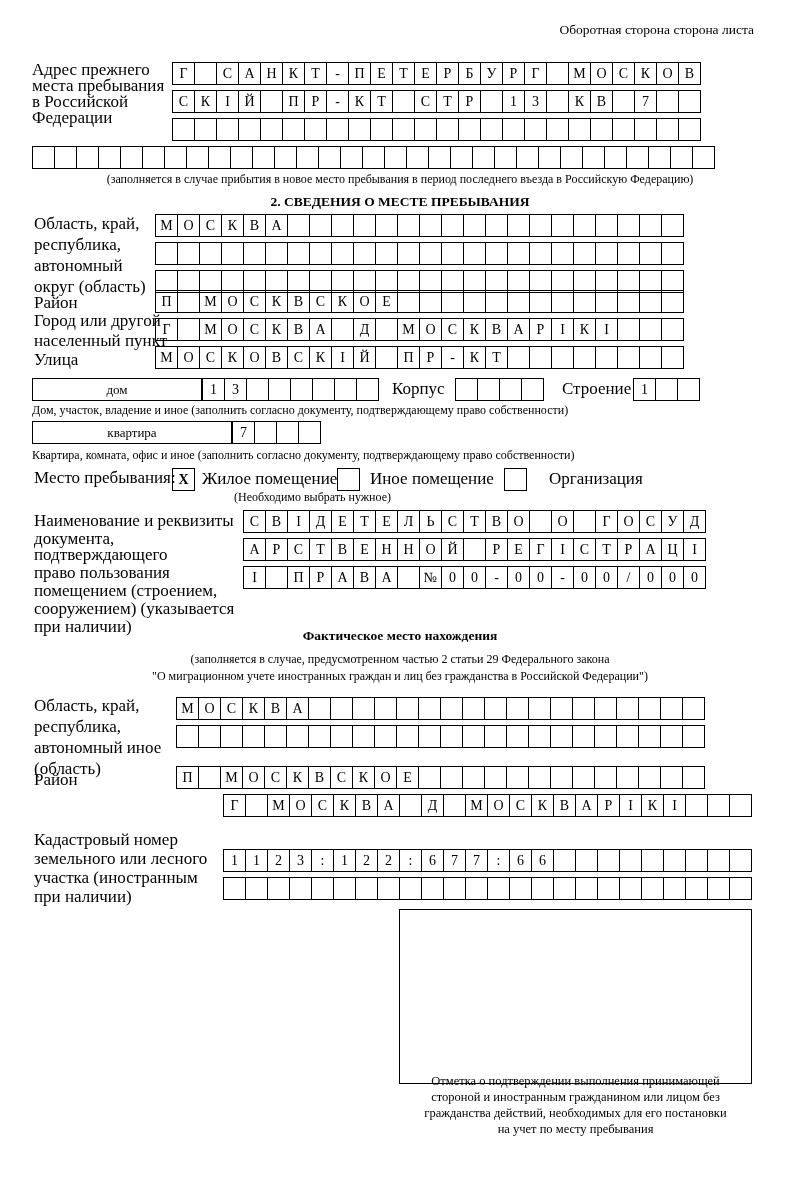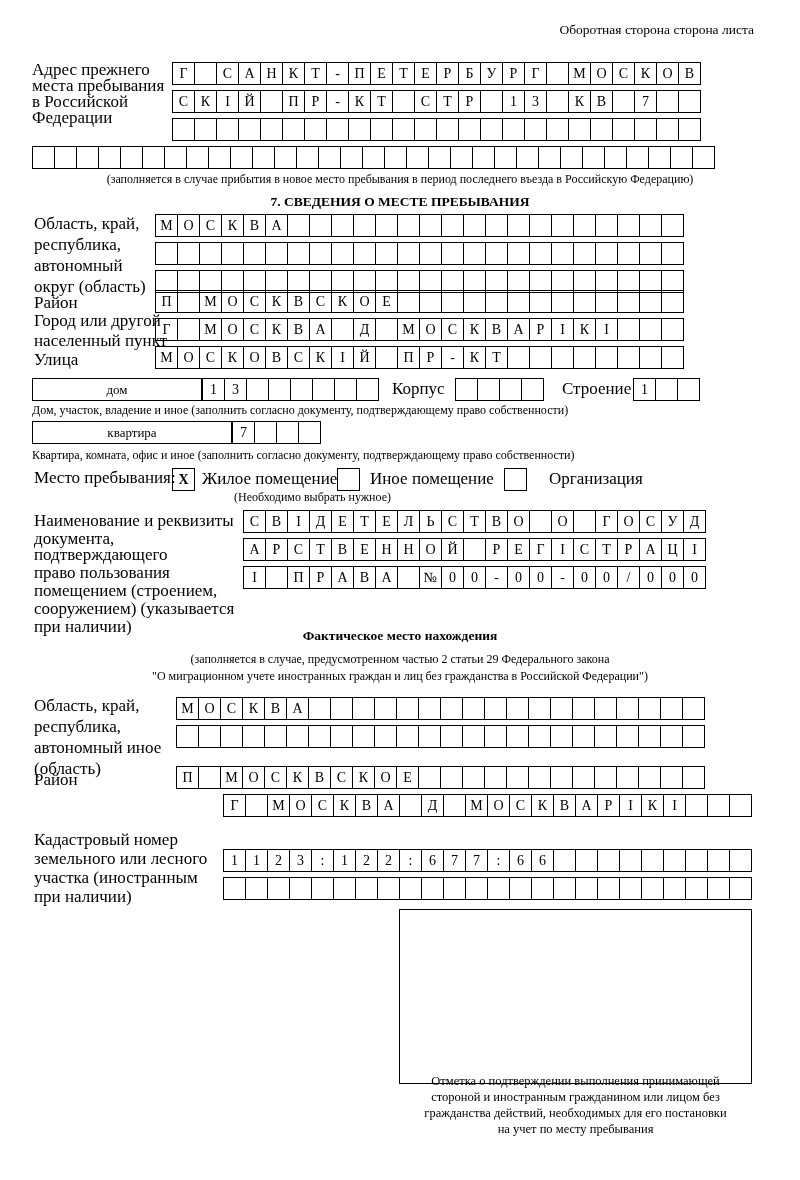--- a/index.html
+++ b/index.html
@@ -184,21 +184,21 @@
       <div class="cell"></div>
       <div class="cell"></div>
       <div class="cell"></div>
       <div class="cell"></div>
       <div class="cell"></div>
       <div class="cell"></div>
     </div>
 
   <div class="row note" style="left:32px;top:172px;width:736px;text-align:center;">(заполняется в случае прибытия в новое место пребывания в период последнего въезда в Российскую Федерацию)</div>
 
-  <div class="secttitle" style="top:194px;">7. СВЕДЕНИЯ О МЕСТЕ ПРЕБЫВАНИЯ</div>
+  <div class="secttitle" style="top:194px;">2. СВЕДЕНИЯ О МЕСТЕ ПРЕБЫВАНИЯ</div>
 
   <div class="row" style="left:34px;top:216px;width:150px;">
     <div class="lbl">Область, край,</div>
     <div class="lbl" style="margin-top:5px;">республика,</div>
     <div class="lbl" style="margin-top:5px;">автономный</div>
     <div class="lbl" style="margin-top:5px;">округ (область)</div>
   </div>
   <div class="row cells" id="s2-reg0" style="left:155px;top:214px;">
       <div class="cell">М</div>
       <div class="cell">О</div>

